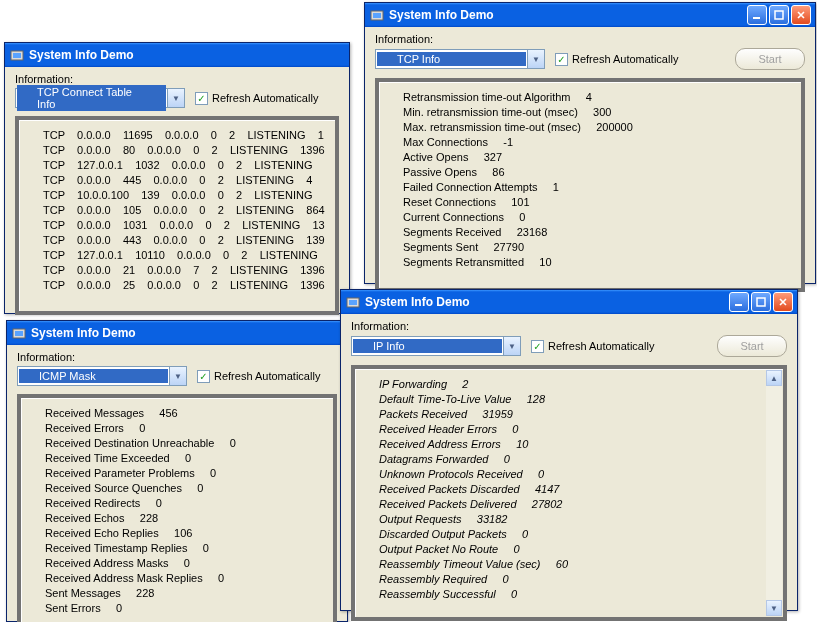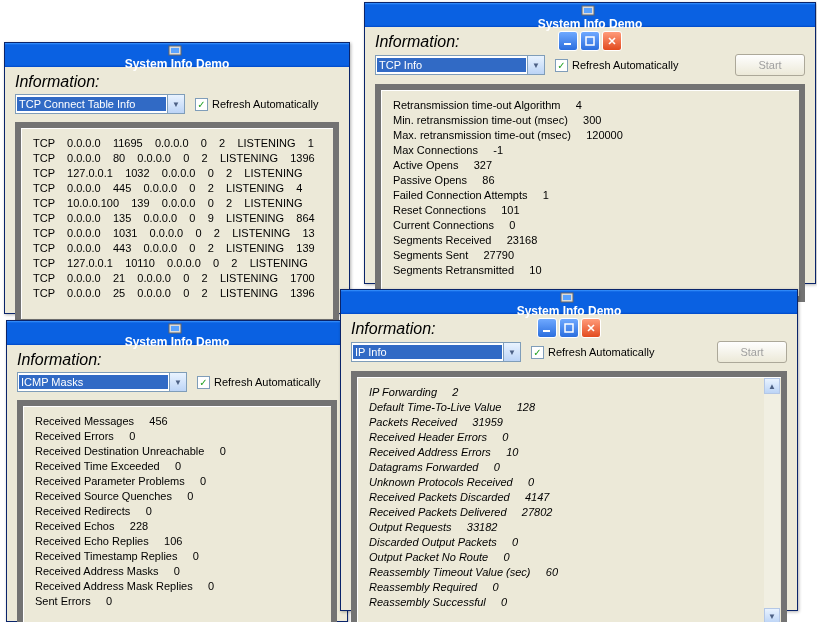--- a/index.html
+++ b/index.html
@@ -21,21 +21,20 @@
   }
   .titlebar {
     height: 24px;
     background: linear-gradient(to bottom, #3a95ff 0%, #0a61e2 8%, #0a61e2 92%, #0048c7 100%);
     display: flex;
     align-items: center;
     padding: 0 4px;
     color: white;
     font-weight: bold;
     font-size: 12px;
-    flex-direction: column;
   }
   .titlebar .appicon {
     width: 16px;
     height: 16px;
     margin-right: 4px;
     display: flex;
     align-items: center;
     justify-content: center;
   }
   .titlebar .title {
@@ -67,39 +66,38 @@
   .winbtn svg { display:block; }
   .client {
     padding: 6px 10px 10px 10px;
   }
   .row {
     display: flex;
     align-items: center;
     gap: 10px;
   }
   .label {
-    font-size: 16px;
+    font-size: 11px;
     color: #000;
     margin-bottom: 3px;
-    font-style: italic;
   }
   .dropdown {
     height: 20px;
     width: 170px;
     border: 1px solid #7f9db9;
     background: #fff;
     display: flex;
     align-items: center;
     font-size: 11px;
     position: relative;
     box-sizing: border-box;
   }
   .dropdown .selected {
     flex: 1;
-    padding: 1px 2px;
+    padding: 1px 20px;
     background: #316ac5;
     color: #fff;
     margin: 1px;
   }
   .dropdown .arrow {
     width: 16px;
     height: 100%;
     background: linear-gradient(to bottom, #e9f3ff, #bcd4f6);
     border-left: 1px solid #7f9db9;
     display: flex;
@@ -129,28 +127,28 @@
   .btn {
     height: 22px;
     min-width: 70px;
     border: 1px solid #aca899;
     background: linear-gradient(to bottom, #fefefe, #ece9d8);
     font-size: 11px;
     display: flex;
     align-items: center;
     justify-content: center;
     color: #a0a0a0;
-    border-radius: 3px;
+    border-radius: 10px;
     box-sizing: border-box;
   }
   .panel {
     margin-top: 8px;
-    border: 6px solid #737373;
+    border: 4px solid #737373;
     background: #ece9d8;
-    padding: 8px 12px;
+    padding: 8px 24px;
     position: relative;
     font-size: 11px;
     line-height: 15px;
     box-shadow: inset 1px 1px 0 #fff;
   }
   .panel.scroll {
     padding-right: 22px;
   }
   .scrollbar {
     position: absolute;
@@ -201,65 +199,66 @@
         <span class="box">✓</span>
         <span>Refresh Automatically</span>
       </label>
     </div>
     <div class="panel" style="height:175px; overflow:hidden;">
       <div class="mono">TCP    0.0.0.0    11695    0.0.0.0    0    2    LISTENING    1</div>
       <div class="mono">TCP    0.0.0.0    80    0.0.0.0    0    2    LISTENING    1396</div>
       <div class="mono">TCP    127.0.0.1    1032    0.0.0.0    0    2    LISTENING</div>
       <div class="mono">TCP    0.0.0.0    445    0.0.0.0    0    2    LISTENING    4</div>
       <div class="mono">TCP    10.0.0.100    139    0.0.0.0    0    2    LISTENING</div>
-      <div class="mono">TCP    0.0.0.0    135    0.0.0.0    0    9    LISTENING    864</div>
+      <div class="mono">TCP    0.0.0.0    105    0.0.0.0    0    2    LISTENING    864</div>
       <div class="mono">TCP    0.0.0.0    1031    0.0.0.0    0    2    LISTENING    13</div>
       <div class="mono">TCP    0.0.0.0    443    0.0.0.0    0    2    LISTENING    139</div>
       <div class="mono">TCP    127.0.0.1    10110    0.0.0.0    0    2    LISTENING</div>
-      <div class="mono">TCP    0.0.0.0    21    0.0.0.0    0    2    LISTENING    1700</div>
+      <div class="mono">TCP    0.0.0.0    21    0.0.0.0    7    2    LISTENING    1396</div>
       <div class="mono">TCP    0.0.0.0    25    0.0.0.0    0    2    LISTENING    1396</div>
     </div>
   </div>
 </div>
 
 <div class="window" style="left:6px; top:320px; width:340px; height:300px;">
   <div class="titlebar">
     <span class="appicon">
       <svg width="14" height="14">
           <rect x="1" y="3" width="12" height="9" fill="#dcdcdc" stroke="#666" stroke-width="1"></rect>
           <rect x="3" y="5" width="8" height="5" fill="#5aa3ff"></rect>
         </svg>
     </span>
     <span class="title">System Info Demo</span>
   </div>
   <div class="client">
     <div class="label">Information:</div>
     <div class="row">
       <div class="dropdown">
-        <div class="selected">ICMP Masks</div>
+        <div class="selected">ICMP Mask</div>
         <div class="arrow">▼</div>
       </div>
       <label class="checkbox">
         <span class="box">✓</span>
         <span>Refresh Automatically</span>
       </label>
     </div>
     <div class="panel" style="height:230px; overflow:hidden;">
       <div class="kv">Received Messages     456</div>
       <div class="kv">Received Errors     0</div>
       <div class="kv">Received Destination Unreachable     0</div>
       <div class="kv">Received Time Exceeded     0</div>
       <div class="kv">Received Parameter Problems     0</div>
       <div class="kv">Received Source Quenches     0</div>
       <div class="kv">Received Redirects     0</div>
       <div class="kv">Received Echos     228</div>
       <div class="kv">Received Echo Replies     106</div>
       <div class="kv">Received Timestamp Replies     0</div>
       <div class="kv">Received Address Masks     0</div>
       <div class="kv">Received Address Mask Replies     0</div>
+      <div class="kv">Sent Messages     228</div>
       <div class="kv">Sent Errors     0</div>
     </div>
   </div>
 </div>
 
 <div class="window" style="left:364px; top:2px; width:450px; height:280px;">
   <div class="titlebar">
     <span class="appicon">
       <svg width="14" height="14">
           <rect x="1" y="3" width="12" height="9" fill="#dcdcdc" stroke="#666" stroke-width="1"></rect>
@@ -295,21 +294,21 @@
       <label class="checkbox">
         <span class="box">✓</span>
         <span>Refresh Automatically</span>
       </label>
       <div style="flex:1"></div>
       <div class="btn">Start</div>
     </div>
     <div class="panel" style="height:190px;">
       <div class="kv">Retransmission time-out Algorithm     4</div>
       <div class="kv">Min. retransmission time-out (msec)     300</div>
-      <div class="kv">Max. retransmission time-out (msec)     120000</div>
+      <div class="kv">Max. retransmission time-out (msec)     200000</div>
       <div class="kv">Max Connections     -1</div>
       <div class="kv">Active Opens     327</div>
       <div class="kv">Passive Opens     86</div>
       <div class="kv">Failed Connection Attempts     1</div>
       <div class="kv">Reset Connections     101</div>
       <div class="kv">Current Connections     0</div>
       <div class="kv">Segments Received     23168</div>
       <div class="kv">Segments Sent     27790</div>
       <div class="kv">Segments Retransmitted     10</div>
     </div>

